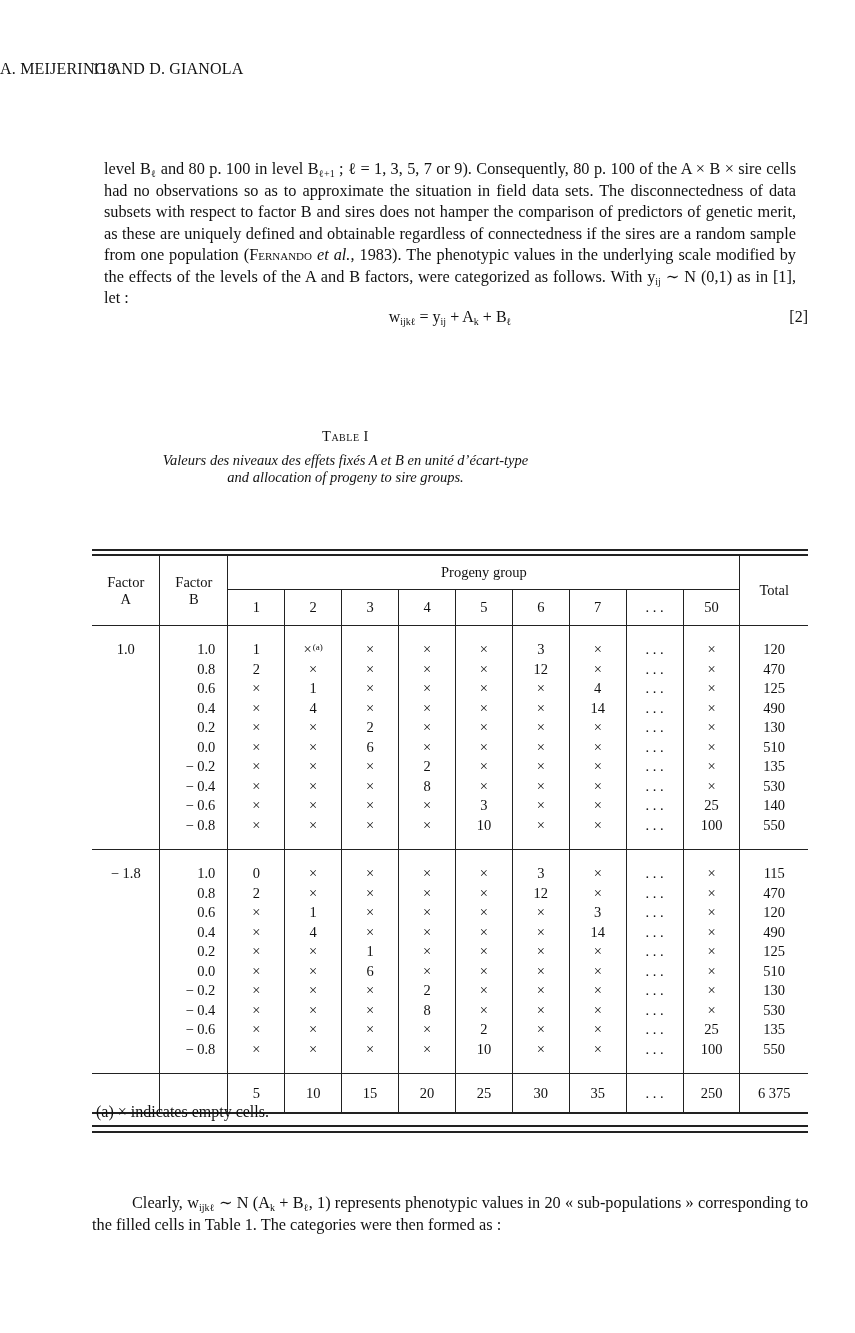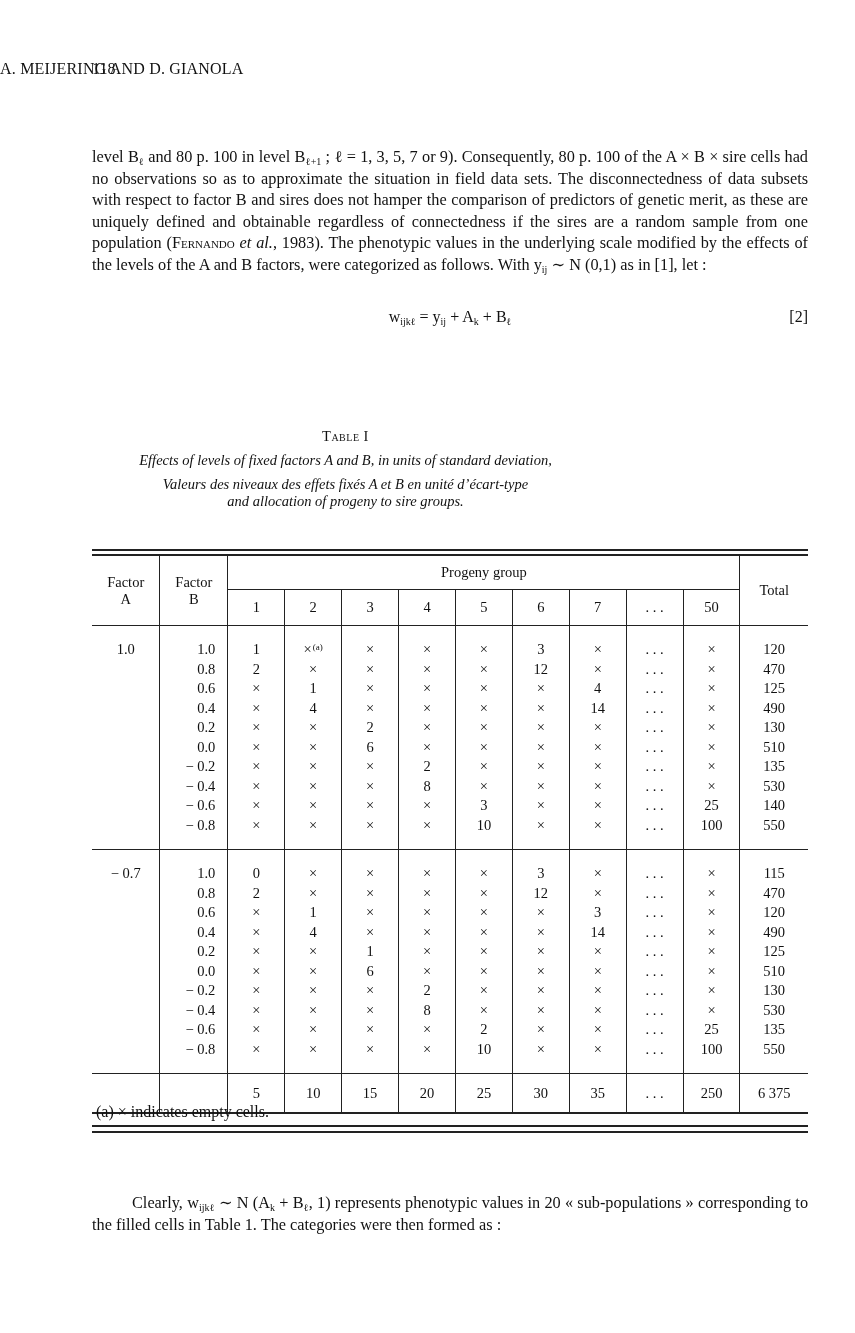--- a/index.html
+++ b/index.html
@@ -3,21 +3,21 @@
 <meta charset="utf-8">
 <style>
   html, body { margin: 0; padding: 0; background: #fff; }
   body { width: 855px; height: 1333px; position: relative; overflow: hidden;
          font-family: "Liberation Serif", "DejaVu Serif", serif; color: #111; }
   .running-head { position: absolute; top: 60px; left: 0; width: 689px; height: 24px; font-size: 16px; }
   .page-num { position: absolute; left: 92px; top: 0; }
   .authors { position: absolute; left: 0; width: 855px; top: 0; letter-spacing: 0.2px; }
   .body-text { position: absolute; left: 92px; width: 716px; font-size: 16.3px; line-height: 21.5px; text-align: justify; }
   .para1 { top: 146px; }
-  .para1 p { margin: 0; }
+  .para1 p { margin: 12px; }
   .sc { font-variant: small-caps; }
   sub { font-size: 10px; line-height: 0; vertical-align: -3px; }
   .equation { position: absolute; top: 308px; left: 92px; width: 716px; font-size: 16px; height: 24px; }
   .eq-body { position: absolute; left: 0; width: 716px; text-align: center; }
   .eq-num { position: absolute; right: 0; }
   .table-caption { position: absolute; top: 428px; left: 0; width: 691px; text-align: center; font-size: 14.5px; line-height: 17px; }
   .table-caption .title { font-variant: small-caps; letter-spacing: 0.5px; margin-bottom: 7px; }
   .table-caption .it { font-style: italic; }
   .table-caption .fr { margin-top: 7px; }
   .rule { position: absolute; left: 92px; width: 716px; background: #222; }
@@ -50,21 +50,20 @@
   <span>the A × B × sire cells had no observations so as to approximate the situation in field data sets. The disconnectedness of data subsets with respect to factor B and sires does not hamper the comparison of predictors of genetic merit, as these are uniquely defined and obtainable regardless of connectedness if the sires are a random sample from one population (</span><span class="sc">Fernando</span> <i>et al.</i><span>, 1983). The phenotypic values in the underlying scale modified by the effects of the levels of the A and B factors, were categorized as follows. With y</span><sub>ij</sub><span> ∼ N (0,1) as in [1], let :</span></p>
 </div>
 
 <div class="equation">
   <div class="eq-body"><span>w</span><sub>ijkℓ</sub><span> = y</span><sub>ij</sub><span> + A</span><sub>k</sub><span> + B</span><sub>ℓ</sub></div>
   <span class="eq-num">[2]</span>
 </div>
 
 <div class="table-caption">
   <div class="title">Table I</div>
-  <div class="it">Effects of levels of fixed factors A and B, in units of standard deviation,</div>
   <div class="it fr">Valeurs des niveaux des effets fixés A et B en unité d’écart-type</div>
   <div class="it">and allocation of progeny to sire groups.</div>
 </div>
 
 <div class="rule" style="top:549px;height:1.5px;"></div>
 <div class="rule" style="top:554px;height:1.5px;"></div>
 
 <table class="data" id="data-table">
   <colgroup>
     <col class="colA">
@@ -276,21 +275,21 @@
         <td class="vb"></td>
         <td class="vb"></td>
         <td class="vb"></td>
         <td class="vb"></td>
         <td class="vb"></td>
         <td class="vb"></td>
         <td class="vb"></td>
         <td class="vb"></td>
       </tr>
       <tr class="cellrow">
-        <td>− 0.7</td>
+        <td>− 1.8</td>
         <td class="vb bval">1.0</td>
         <td class="vb">0</td>
         <td class="vb">×</td>
         <td class="vb">×</td>
         <td class="vb">×</td>
         <td class="vb">×</td>
         <td class="vb">3</td>
         <td class="vb">×</td>
         <td class="vb">. . .</td>
         <td class="vb">×</td>

